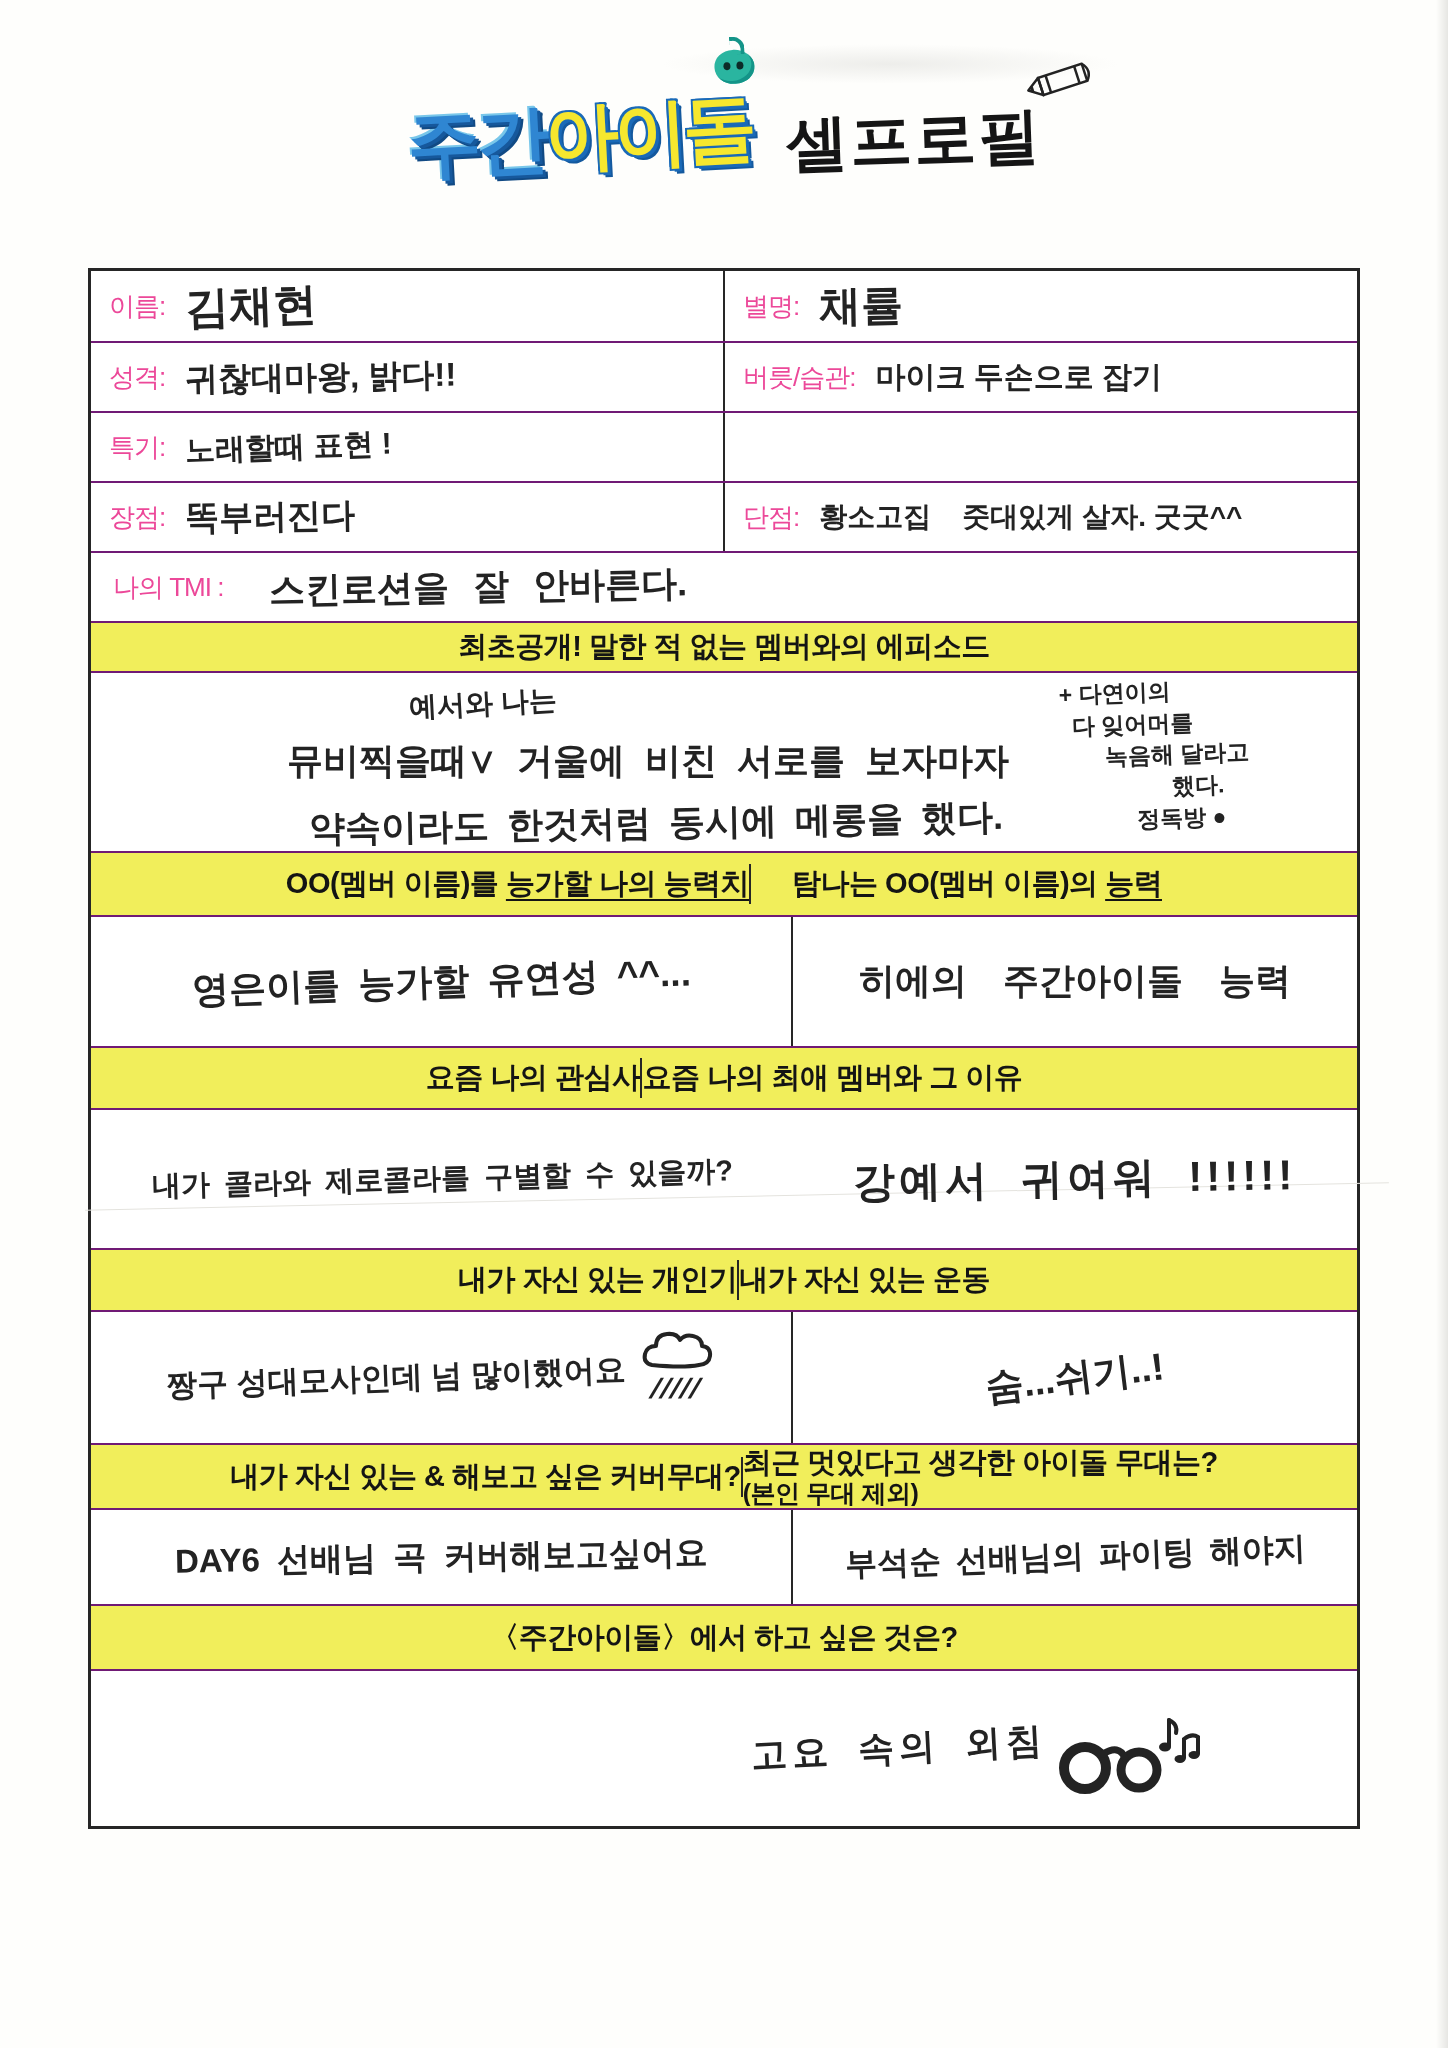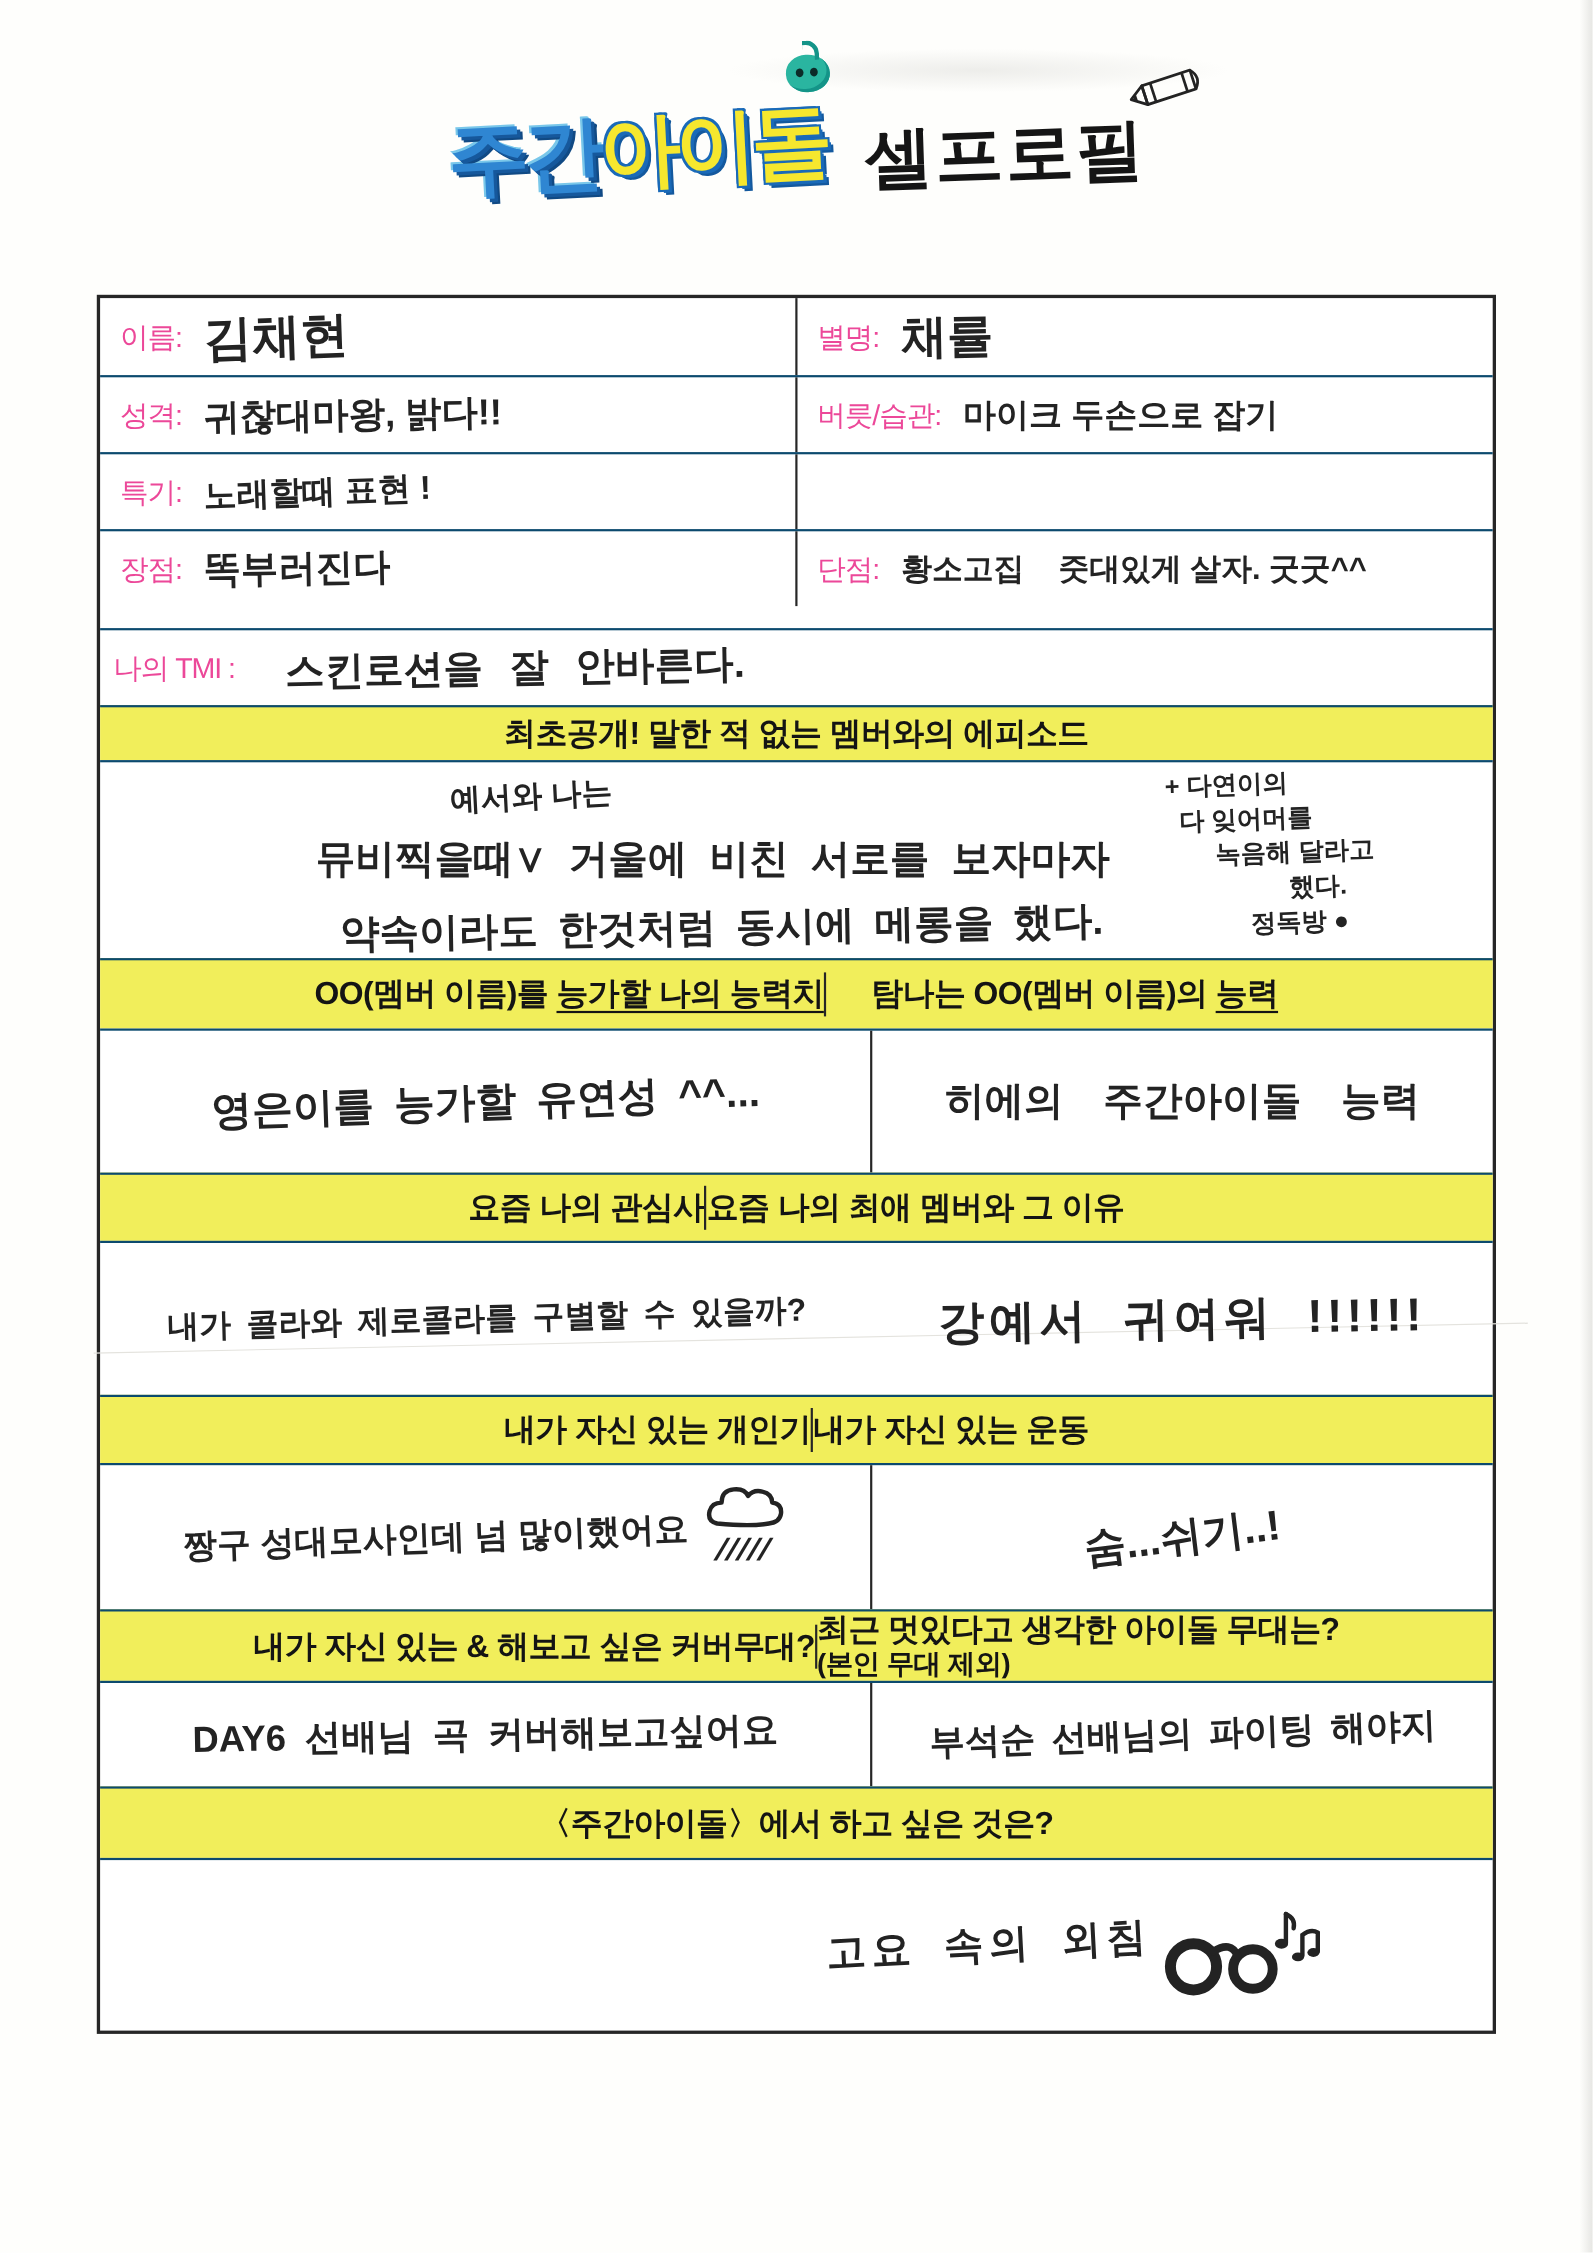--- a/index.html
+++ b/index.html
@@ -26,42 +26,42 @@
   .mascot .curl{position:absolute;top:-13px;left:16px;width:11px;height:14px;
                 border-right:4px solid #149488;border-top:4px solid #149488;border-radius:0 12px 0 0;}
   .title-wrap{position:relative;padding-bottom:6px;}
   .title-text{font-size:62px;font-weight:800;color:#151515;letter-spacing:2px;transform:rotate(-2deg);display:inline-block;}
   .pencil{position:absolute;top:-34px;right:-58px;transform:rotate(-18deg);}
 
   
   .form{position:absolute;left:88px;top:268px;width:1272px;border:3px solid #262626;
         display:flex;flex-direction:column;box-sizing:border-box;background:#fff;}
   .row{position:relative;box-sizing:border-box;flex:none;}
-  .row + .row{border-top:2px solid #0c4a6e;}
+  .row + .row{border-top:2px solid #701a75;}
   .split{display:grid;}
   .split-info{grid-template-columns:634px 1fr;}
   .split-sec{grid-template-columns:702px 1fr;}
   .cell{position:relative;display:flex;align-items:center;box-sizing:border-box;overflow:hidden;}
   .split > .cell:first-child{border-right:2px solid #262626;}
 
   .r-info{height:70px;}
   .r-info .cell{padding-left:18px;gap:20px;}
   .lbl{font-size:26px;letter-spacing:-1px;color:#ec4899;flex:none;}
   .hand{font-weight:700;color:#232323;white-space:nowrap;}
 
   .v-name{font-size:44px;transform:rotate(-2deg);}
   .v-nick{font-size:42px;transform:rotate(-1deg);}
   .v-pers{font-size:33px;transform:rotate(-1deg);}
   .v-habit{font-size:30px;}
   .v-hobby{font-size:33px;}
   .v-spec{font-size:30px;transform:rotate(-2deg);}
   .v-str{font-size:34px;transform:rotate(-1deg);}
   .v-weak{font-size:28px;}
 
-  .r-tmi{height:70px;display:flex;align-items:center;padding-left:12px;gap:46px;margin-top:20px;}
+  .r-tmi{height:70px;display:flex;align-items:center;padding-left:22px;gap:46px;}
   .v-tmi{font-size:36px;transform:rotate(-1deg);word-spacing:14px;}
 
   .yhead{background:#f1ee5b;display:flex;align-items:center;justify-content:center;
          font-size:29px;font-weight:600;color:#141414;letter-spacing:-0.5px;}
   .yhead .cell{justify-content:center;border-right-color:#262626;}
   .hA{height:50px;} .hB{height:64px;gap:41px;} .hC{height:62px;} .hD{height:62px;} .hE{height:65px;} .hF{height:65px;}
   .u{text-decoration:underline;text-underline-offset:6px;text-decoration-thickness:2px;}
   .sub{font-size:25px;font-weight:600;margin-top:2px;}
   .col{display:flex;flex-direction:column;align-items:flex-start;line-height:1.05;}
 

